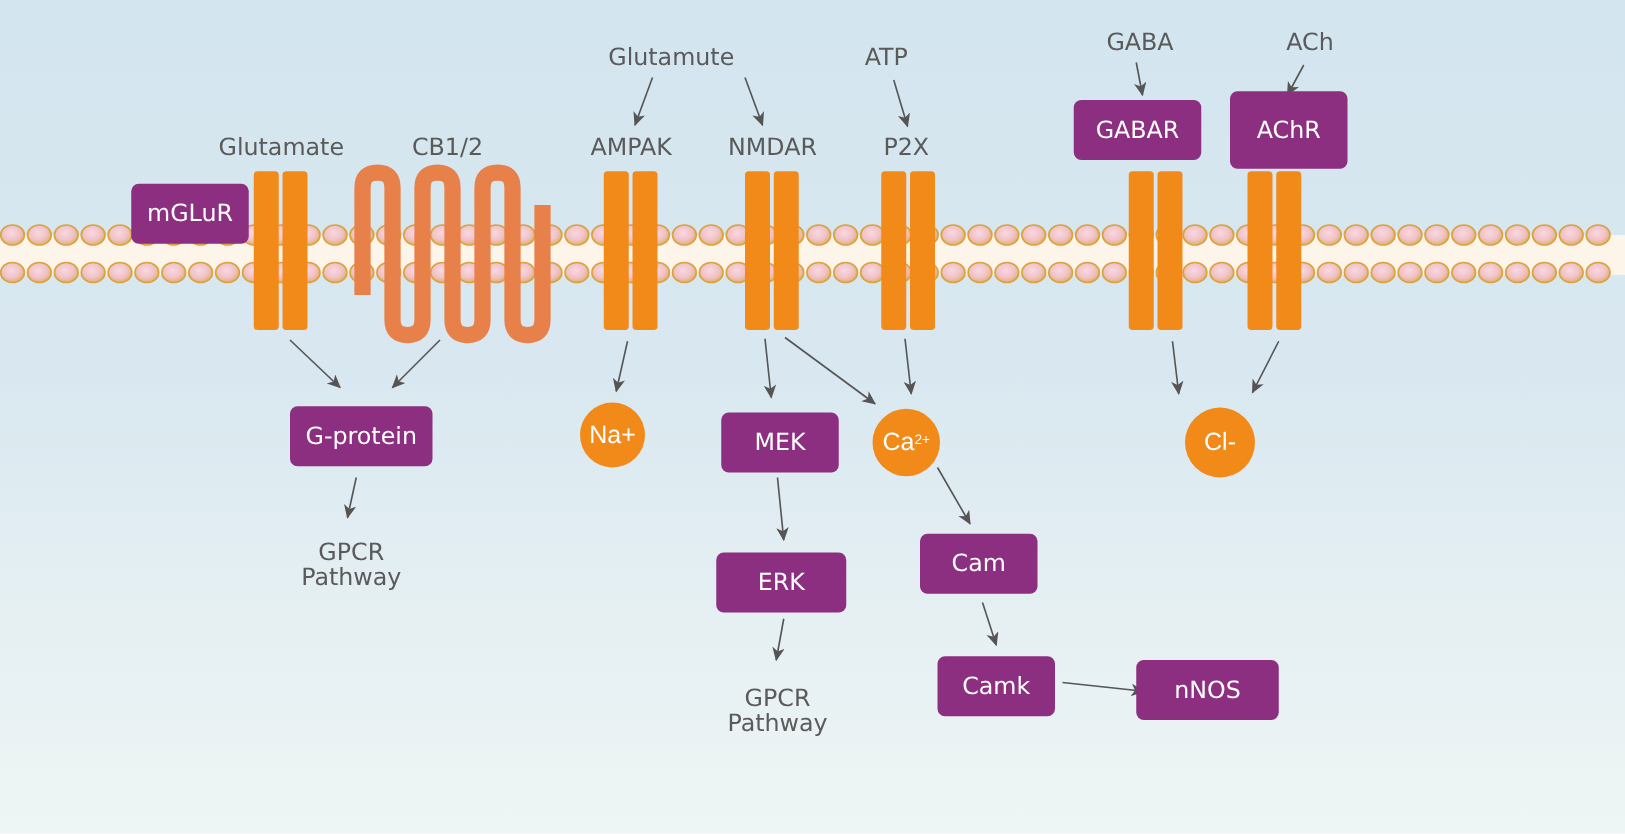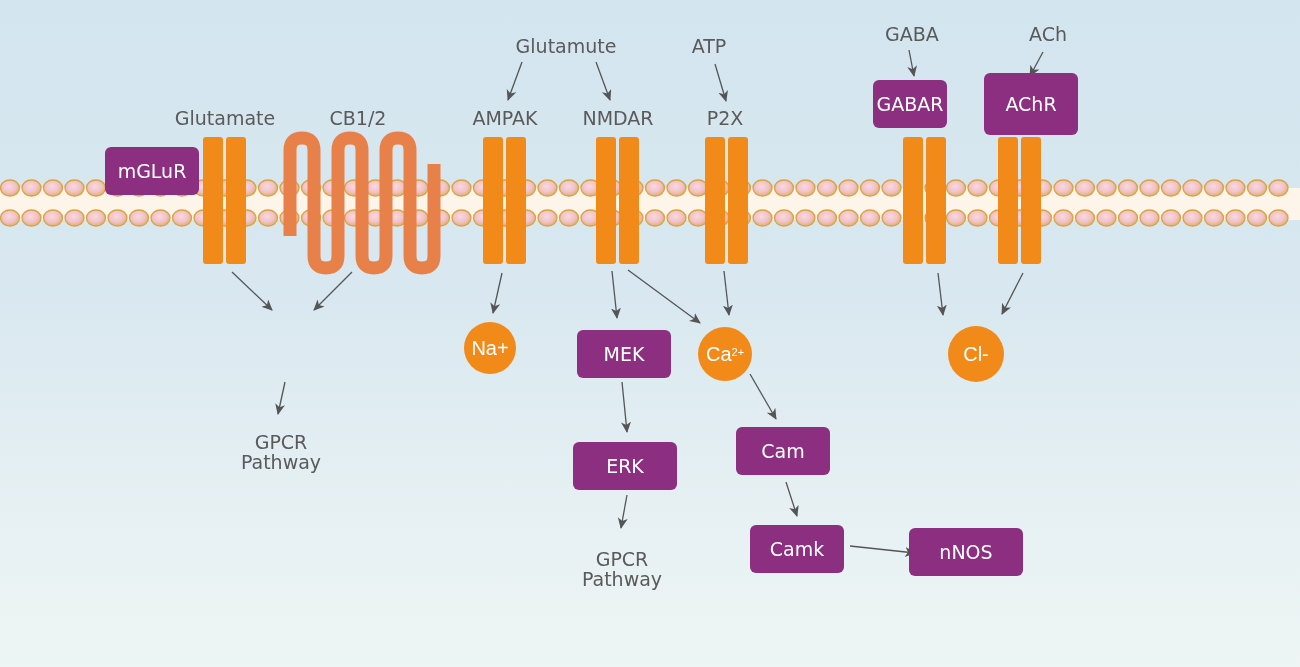--- a/index.html
+++ b/index.html
@@ -195,34 +195,35 @@
         <line x1="622" y1="382" x2="627" y2="432" stroke="#555555" stroke-width="1.3" marker-end="url(#arrowhead)"></line>
         <line x1="627" y1="495" x2="621" y2="528" stroke="#555555" stroke-width="1.3" marker-end="url(#arrowhead)"></line>
         <line x1="750" y1="374" x2="776" y2="419" stroke="#555555" stroke-width="1.3" marker-end="url(#arrowhead)"></line>
         <line x1="786" y1="482" x2="797" y2="516" stroke="#555555" stroke-width="1.3" marker-end="url(#arrowhead)"></line>
         <line x1="850" y1="546" x2="915" y2="553" stroke="#555555" stroke-width="1.3" marker-end="url(#arrowhead)"></line>
         <line x1="938" y1="273" x2="943" y2="315" stroke="#555555" stroke-width="1.3" marker-end="url(#arrowhead)"></line>
         <line x1="1023" y1="273" x2="1002" y2="314" stroke="#555555" stroke-width="1.3" marker-end="url(#arrowhead)"></line>
       </g>
   </svg>
 
-  <div class="lbl" style="left:566px;top:47px">Glutamute</div>
+  <div class="lbl" style="left:537px;top:47px">Glutamute</div>
   <div class="lbl" style="left:709px;top:47px">ATP</div>
   <div class="lbl" style="left:912px;top:35px">GABA</div>
   <div class="lbl" style="left:1048px;top:35px">ACh</div>
 
   <div class="lbl" style="left:225px;top:119px">Glutamate</div>
   <div class="lbl" style="left:358px;top:119px">CB1/2</div>
   <div class="lbl" style="left:505px;top:119px">AMPAK</div>
   <div class="lbl" style="left:618px;top:119px">NMDAR</div>
   <div class="lbl" style="left:725px;top:119px">P2X</div>
 
   <div class="box" style="left:152px;top:171px;width:94px;height:48px">mGLuR</div>
-  <div class="box" style="left:910px;top:104px;width:74px;height:48px">GABAR</div>
+  <div class="box" style="left:910px;top:104px;width:102px;height:48px">GABAR</div>
   <div class="box" style="left:1031px;top:104px;width:94px;height:62px">AChR</div>
+  <div class="box" style="left:289px;top:349px;width:114px;height:48px">G-protein</div>
   <div class="box" style="left:624px;top:354px;width:94px;height:48px">MEK</div>
   <div class="box" style="left:625px;top:466px;width:104px;height:48px">ERK</div>
   <div class="box" style="left:783px;top:451px;width:94px;height:48px">Cam</div>
   <div class="box" style="left:797px;top:549px;width:94px;height:48px">Camk</div>
   <div class="box" style="left:966px;top:552px;width:114px;height:48px">nNOS</div>
 
   <div class="ion" style="left:490px;top:348px;width:52px;height:52px">Na+</div>
   <div class="ion" style="left:725px;top:354px;width:54px;height:54px">
     <span>Ca</span>
       <sup>2+</sup>

